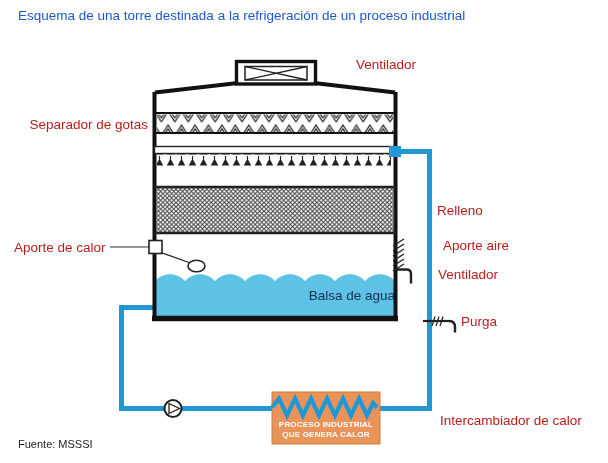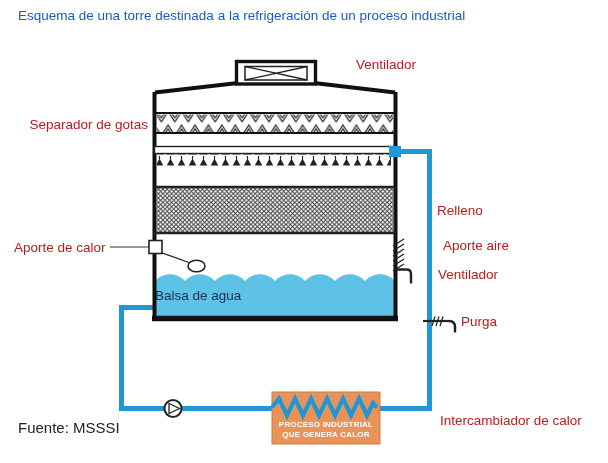--- a/index.html
+++ b/index.html
@@ -10,26 +10,26 @@
   .lbl.wrap{white-space:normal;}
   #title{left:18px;top:8px;color:#1d58c9;font-size:13.5px;}
   #lbl-ventilador{left:356px;top:57px;}
   #lbl-separador{left:17px;top:117px;width:131px;text-align:right;}
   #lbl-pulverizado{left:56px;top:150px;width:77px;text-align:right;}
   #lbl-aporte{left:14px;top:240px;}
   #lbl-relleno{left:437px;top:203px;}
   #lbl-entrada-aire{left:443px;top:238px;}
   #lbl-rebosadero{left:438px;top:267px;}
   #lbl-purga{left:461px;top:314px;}
-  #lbl-balsa{left:155px;top:288px;width:240px;text-align:left;color:#14324f;}
+  #lbl-balsa{left:155px;top:288px;width:240px;text-align:right;color:#14324f;}
   #lbl-bomba{left:146px;top:369px;width:118px;}
   #lbl-intercambiador{left:440px;top:413px;}
   #lbl-proceso{left:273px;top:420px;width:106px;text-align:center;color:#ffffff;
                font-size:8px;font-weight:bold;line-height:9.5px;letter-spacing:.2px;}
-  #lbl-fuente{left:18px;top:420px;font-size:15px;color:#222;}
+  #lbl-fuente{left:18px;top:437px;font-size:11px;color:#222;}
 </style>
 </head>
 <body>
 
 <div id="stage">
 
   <svg id="diagram-svg" width="608" height="463" viewBox="0 0 608 463">
     <defs>
       <pattern id="zig" width="13.45" height="17.5" patternUnits="userSpaceOnUse">
         <path d="M0,13 L6.7,2.5 L13.45,13" fill="none" stroke="#222" stroke-width="1.2"></path>

